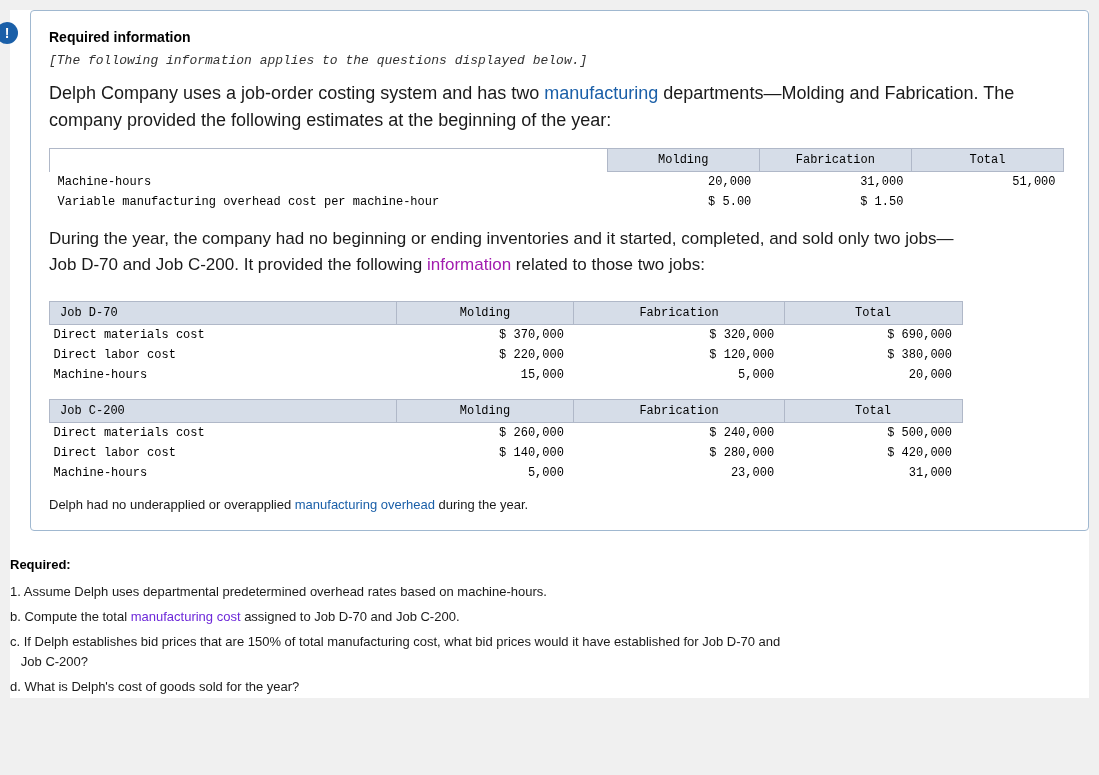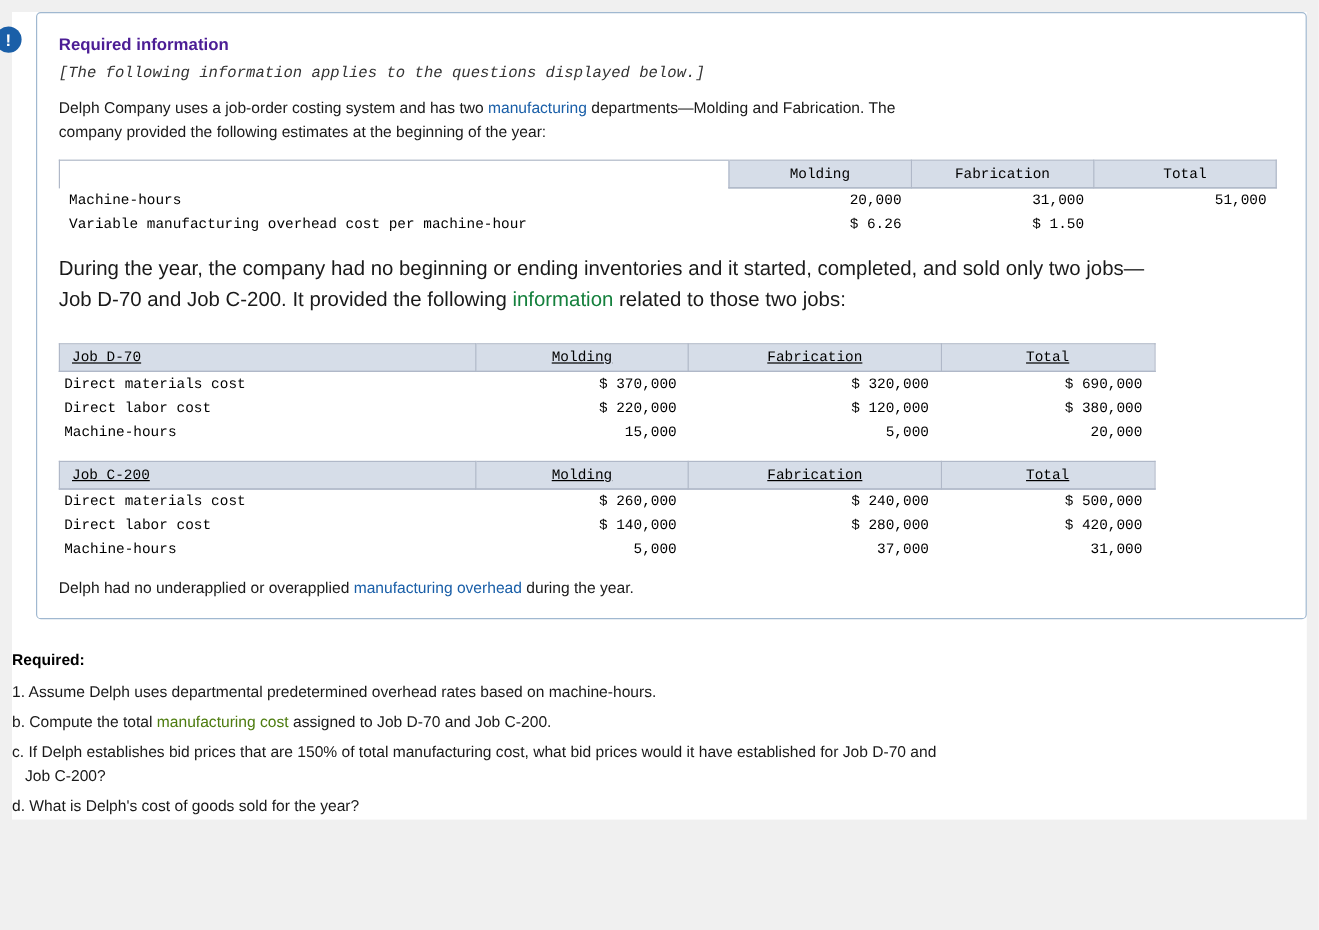--- a/index.html
+++ b/index.html
@@ -33,35 +33,35 @@
       color: #fff;
       font-weight: bold;
       font-size: 14px;
       display: flex;
       align-items: center;
       justify-content: center;
     }
     .required-info-title {
       font-weight: bold;
       font-size: 14px;
-      color: #4c1d95;
+      color: #000000;
       margin-bottom: 8px;
     }
     .italic-note {
       font-style: italic;
       color: #333;
       margin-bottom: 12px;
       font-size: 13px;
       font-family: Liberation Mono, monospace;
     }
     .intro-text {
       color: #1a1a1a;
       margin-bottom: 14px;
       line-height: 1.5;
-      font-size: 13px;
+      font-size: 18px;
     }
     .intro-text span.highlight {
       color: #1a5fa8;
     }
     
     .estimates-table {
       width: 100%;
       border-collapse: collapse;
       margin-bottom: 14px;
       font-size: 12px;
@@ -91,37 +91,36 @@
       border-top: 1px solid #b0b8c8;
       border-left: 1px solid #b0b8c8;
     }
     .between-text {
       color: #1a1a1a;
       margin-bottom: 24px;
       line-height: 1.5;
       font-size: 17px;
     }
     .between-text span.highlight {
-      color: #15803d;
+      color: #a21caf;
     }
     
     .job-table {
       width: 90%;
       border-collapse: collapse;
       margin-bottom: 14px;
       font-size: 12px;
       font-family: 'Courier New', monospace;
     }
     .job-table th {
       background: #d6dde8;
       text-align: center;
       padding: 4px 10px;
       font-weight: normal;
       border: 1px solid #b0b8c8;
-      text-decoration: underline;
     }
     .job-table th.job-name {
       background: #d6dde8;
       text-align: left;
       border: 1px solid #b0b8c8;
     }
     .job-table td {
       padding: 3px 10px;
       border: none;
     }
@@ -190,21 +189,21 @@
         </thead>
         <tbody>
           <tr>
             <td class="label-col">Machine-hours</td>
             <td class="val-col">20,000</td>
             <td class="val-col">31,000</td>
             <td class="val-col">51,000</td>
           </tr>
           <tr>
             <td class="label-col">Variable manufacturing overhead cost per machine-hour</td>
-            <td class="val-col">$ 6.26</td>
+            <td class="val-col">$ 5.00</td>
             <td class="val-col">$ 1.50</td>
             <td class="val-col"></td>
           </tr>
         </tbody>
       </table>
 
       <div class="between-text">
         During the year, the company had no beginning or ending inventories and it started, completed, and sold only two jobs—<br>
         Job D-70 and Job C-200. It provided the following <span class="highlight">information</span> related to those two jobs:
       </div>
@@ -258,38 +257,38 @@
           </tr>
           <tr>
             <td class="label">Direct labor cost</td>
             <td class="right-val">$ 140,000</td>
             <td class="right-val">$ 280,000</td>
             <td class="right-val">$ 420,000</td>
           </tr>
           <tr>
             <td class="label">Machine-hours</td>
             <td class="right-val">5,000</td>
-            <td class="right-val">37,000</td>
+            <td class="right-val">23,000</td>
             <td class="right-val">31,000</td>
           </tr>
         </tbody>
       </table>
 
       <div class="footer-text">
         Delph had no underapplied or overapplied <span class="highlight">manufacturing overhead</span> during the year.
       </div>
 
     </div>
   </div>
 
   <div class="required-section">
     <div class="required-label">Required:</div>
     <div class="required-item">1. Assume Delph uses departmental predetermined overhead rates based on machine-hours.</div>
     <div class="required-item">
-      b. Compute the total <span class="highlight" style="color:#4d7c0f;">manufacturing cost</span> assigned to Job D-70 and Job C-200.
+      b. Compute the total <span class="highlight" style="color:#6d28d9;">manufacturing cost</span> assigned to Job D-70 and Job C-200.
     </div>
     <div class="required-item">
       c. If Delph establishes bid prices that are 150% of total manufacturing cost, what bid prices would it have established for Job D-70 and<br>&nbsp;&nbsp;&nbsp;Job C-200?
     </div>
     <div class="required-item">
       d. What is Delph's cost of goods sold for the year?
     </div>
   </div>
 
 </div>

